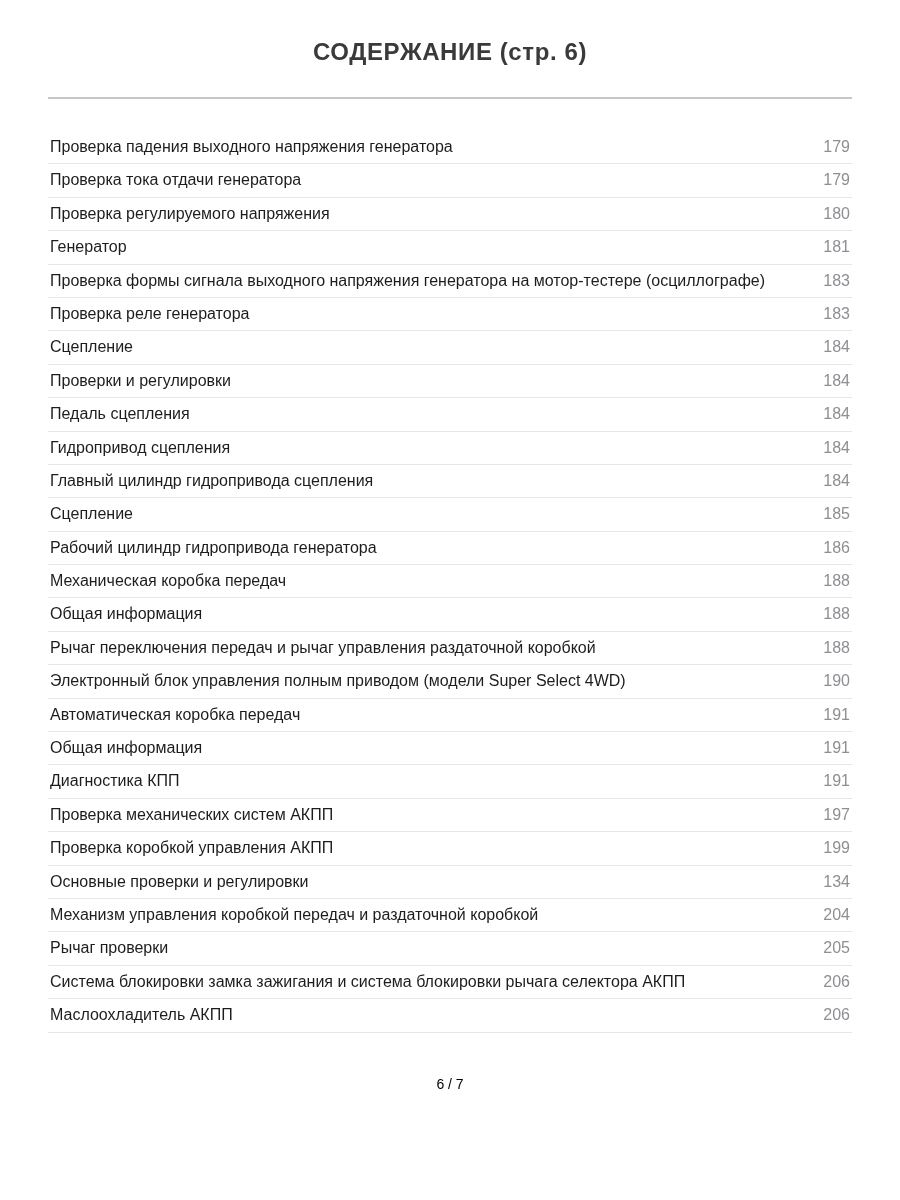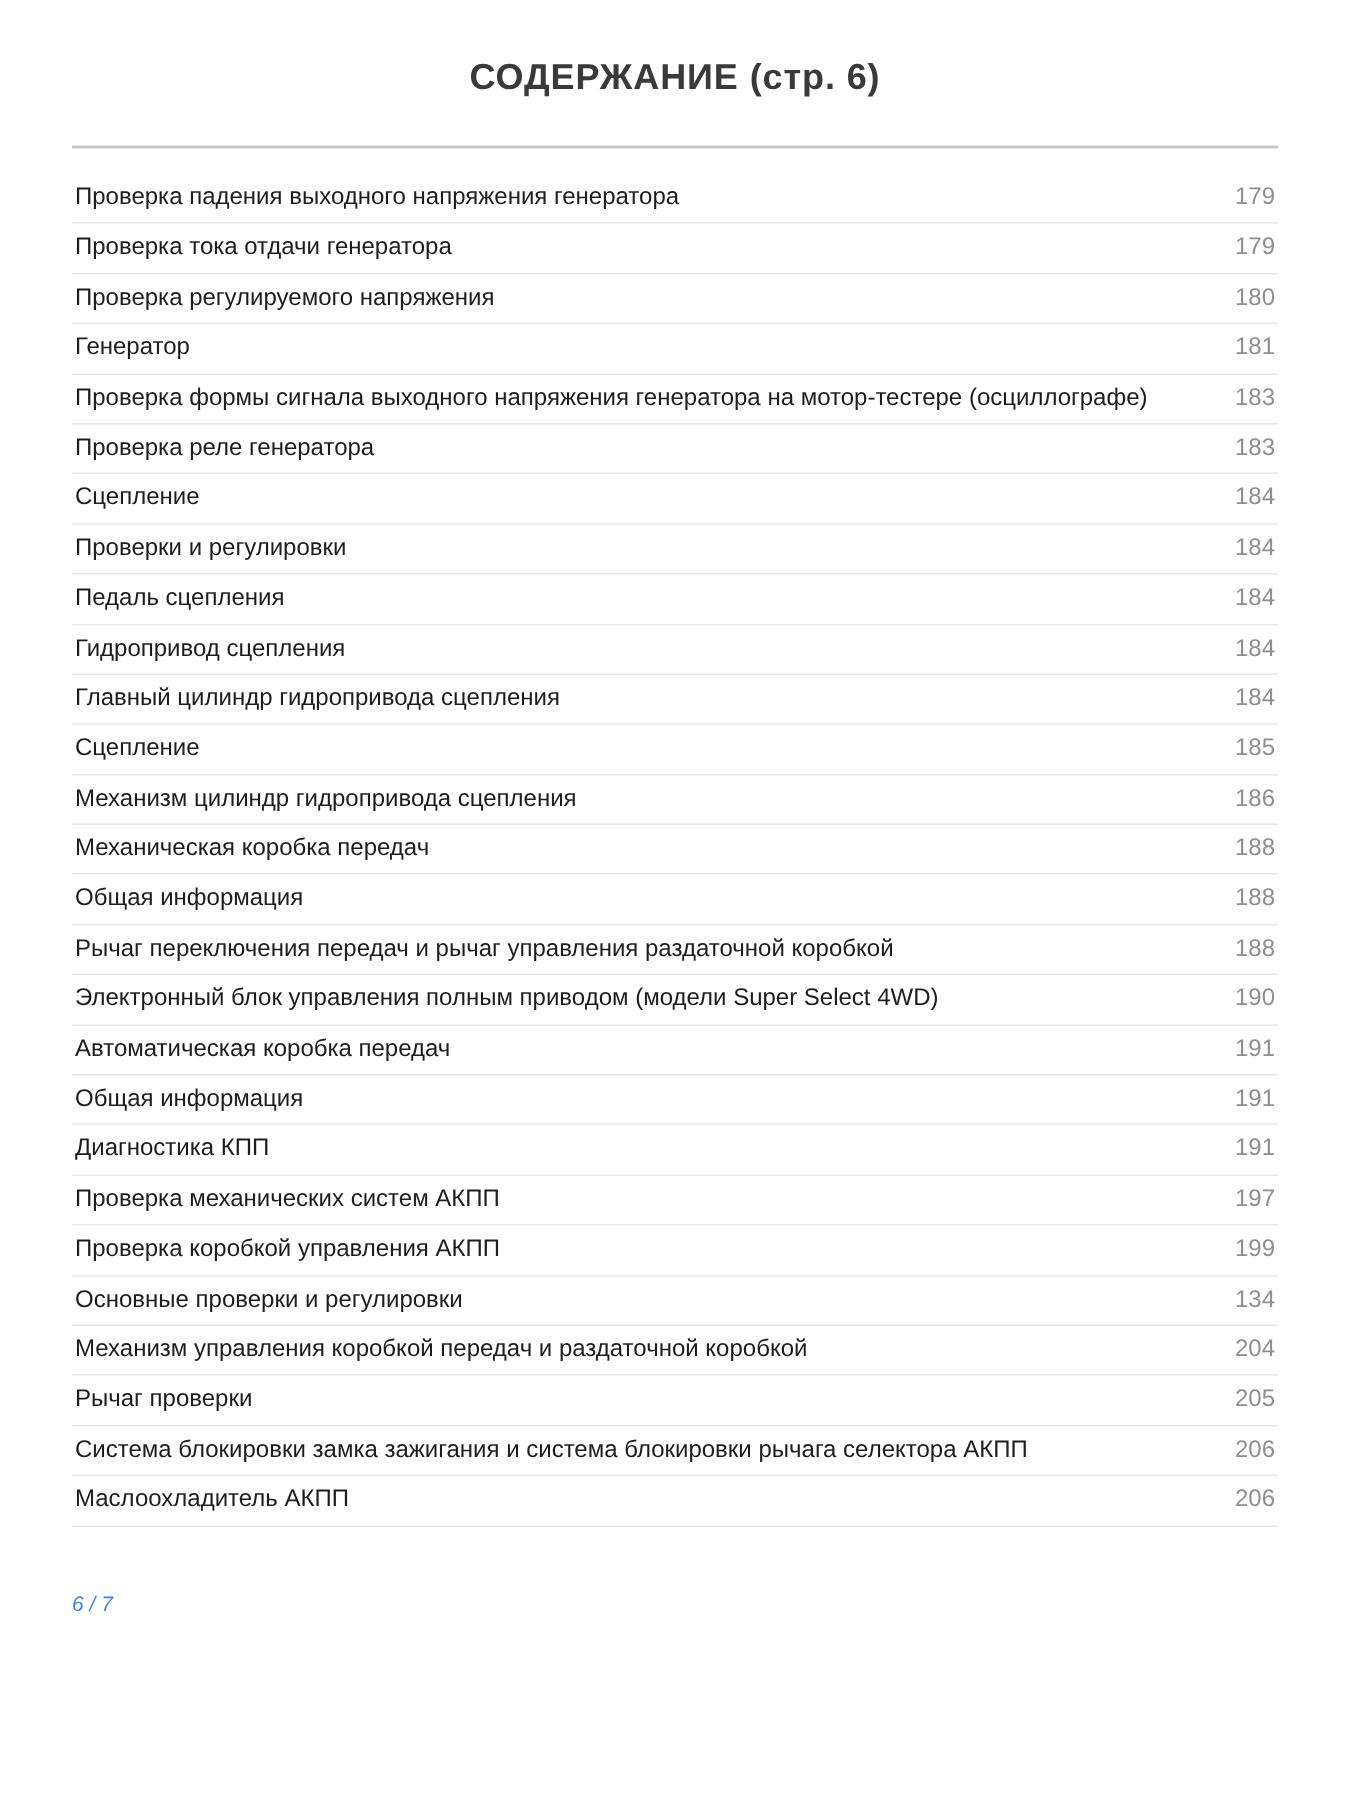--- a/index.html
+++ b/index.html
@@ -26,45 +26,45 @@
     font-weight: bold;
     letter-spacing: 0.6px;
     color: #3a3a3c;
   }
   .title-divider {
     height: 2px;
     background: #c7c7c7;
     margin-top: 31px;
   }
   .toc-list {
-    padding-top: 17px;
+    padding-top: 32px;
   }
   .toc-row {
     display: flex;
     justify-content: space-between;
     align-items: flex-end;
     gap: 16px;
     padding: 5px 2px 5px 2px;
     border-bottom: 1px solid #e7e7e7;
     font-size: 16px;
     line-height: 1.4;
     cursor: pointer;
   }
   .toc-title {
     color: #1d1d1f;
   }
   .toc-page {
     color: #8e8e93;
     flex-shrink: 0;
   }
   .page-footer {
-    color: #3b82f6;
+    text-align: center;
+    color: #000000;
     font-size: 14px;
     margin-top: 43px;
-    font-style: italic;
   }
 </style>
 </head>
 <body>
 
 <div class="page">
 
   <h1 class="page-title">СОДЕРЖАНИЕ (стр. 6)</h1>
 
   <div class="title-divider"></div>
@@ -124,21 +124,21 @@
     <span class="toc-title">Главный цилиндр гидропривода сцепления</span>
     <span class="toc-page">184</span>
   </div>
 
   <div class="toc-row">
     <span class="toc-title">Сцепление</span>
     <span class="toc-page">185</span>
   </div>
 
   <div class="toc-row">
-    <span class="toc-title">Механизм цилиндр гидропривода сцепления</span>
+    <span class="toc-title">Рабочий цилиндр гидропривода генератора</span>
     <span class="toc-page">186</span>
   </div>
 
   <div class="toc-row">
     <span class="toc-title">Механическая коробка передач</span>
     <span class="toc-page">188</span>
   </div>
 
   <div class="toc-row">
     <span class="toc-title">Общая информация</span>

